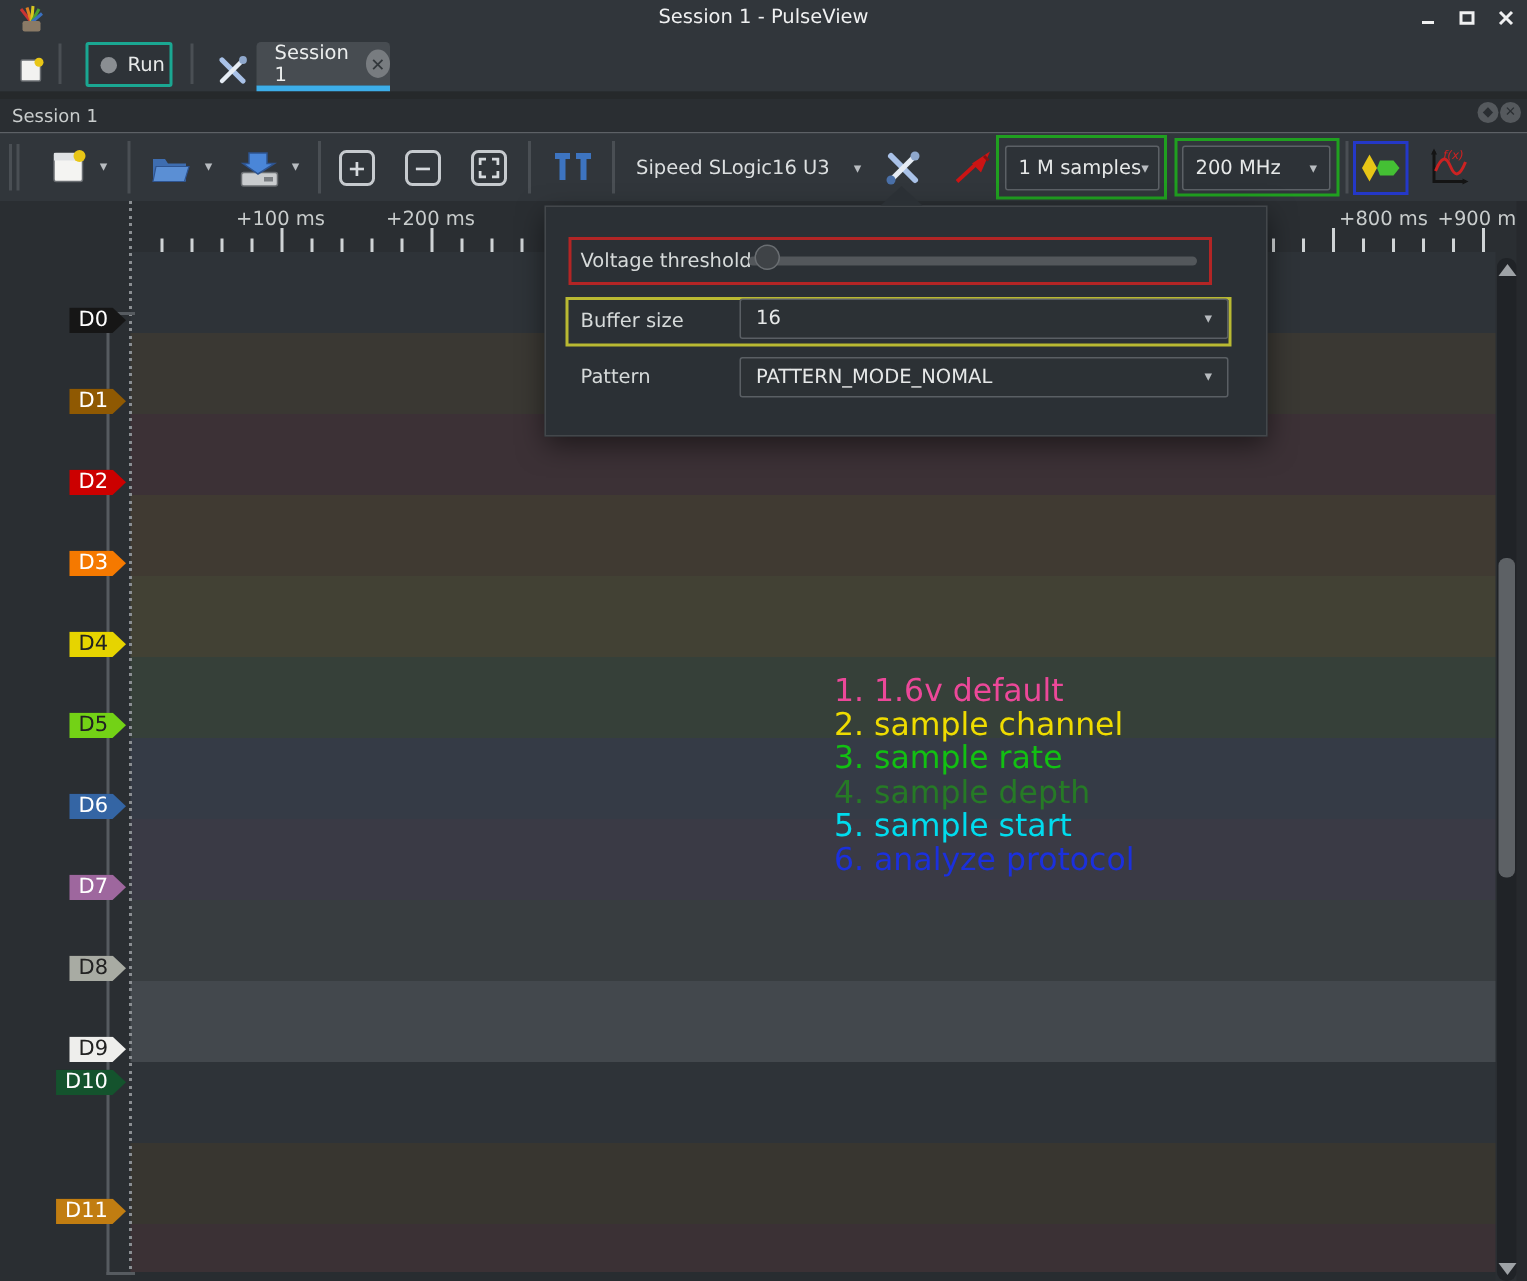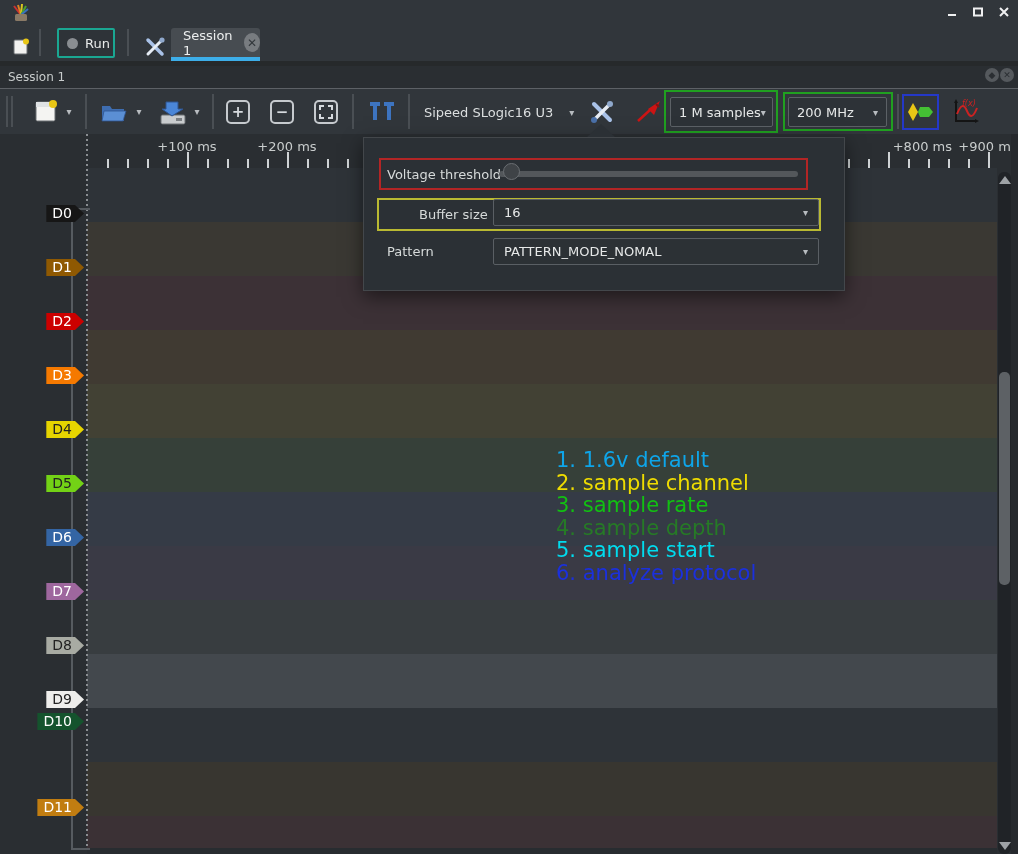--- a/index.html
+++ b/index.html
@@ -87,20 +87,21 @@
     <svg class="appicon" width="22" height="22" viewBox="0 0 22 22">
       <g stroke-width="2" fill="none">
         <path d="M11 14 L4 5" stroke="#cc3333"></path>
         <path d="M11 14 L8 4" stroke="#e08020"></path>
         <path d="M11 14 L12 3" stroke="#d8c820"></path>
         <path d="M11 14 L16 5" stroke="#4aa030"></path>
         <path d="M11 14 L18 8" stroke="#3a70c0"></path>
       </g>
       <rect x="5" y="13" width="12" height="7" rx="1.5" fill="#8a7a66"></rect>
     </svg>
+    <div class="title">Session 1 - PulseView</div>
     <div class="winctl">
       <span>
         <svg width="12" height="12" viewBox="0 0 12 12">
             <path d="M2 9 H10" stroke="#eff0f1" stroke-width="2"></path>
           </svg>
       </span>
       <span>
         <svg width="12" height="12" viewBox="0 0 12 12">
             <rect x="2" y="2.5" width="8" height="7" fill="none" stroke="#eff0f1" stroke-width="2"></rect>
           </svg>
@@ -316,21 +317,21 @@
       <div class="chtag" style="top: 421px; background: rgb(230, 212, 0); color: rgb(34, 34, 34);">D4</div>
       <div class="chtag" style="top: 475px; background: rgb(115, 210, 22); color: rgb(34, 34, 34);">D5</div>
       <div class="chtag" style="top: 529px; background: rgb(52, 101, 164); color: rgb(255, 255, 255);">D6</div>
       <div class="chtag" style="top: 583px; background: rgb(158, 103, 158); color: rgb(255, 255, 255);">D7</div>
       <div class="chtag" style="top: 637px; background: rgb(168, 171, 163); color: rgb(34, 34, 34);">D8</div>
       <div class="chtag" style="top: 691px; background: rgb(238, 238, 236); color: rgb(34, 34, 34);">D9</div>
       <div class="chtag" style="top: 713px; background: #14532d; color: rgb(255, 255, 255);">D10</div>
       <div class="chtag" style="top: 799px; background: rgb(193, 125, 17); color: rgb(255, 255, 255);">D11</div>
     </div>
   <div>
-      <div class="annot" style="top: 448px; color: #0ea5e9;">1. 1.6v default</div>
+      <div class="annot" style="top: 448px; color: #ec4899;">1. 1.6v default</div>
       <div class="annot" style="top: 470.6px; color: rgb(239, 220, 0);">2. sample channel</div>
       <div class="annot" style="top: 493.2px; color: rgb(18, 192, 18);">3. sample rate</div>
       <div class="annot" style="top: 515.8px; color: rgb(38, 122, 38);">4. sample depth</div>
       <div class="annot" style="top: 538.4px; color: rgb(0, 220, 238);">5. sample start</div>
       <div class="annot" style="top: 561px; color: rgb(27, 48, 221);">6. analyze protocol</div>
     </div>
 
   <div class="rightmargin"></div>
   <div class="scrolltrack"></div>
   <div class="sarrow" style="top:176px; border-bottom:8px solid #9ea2a6;"></div>
@@ -339,21 +340,21 @@
 
   <div class="popup-arrow"></div>
   <div class="popup">
 
     <div class="hlbox" style="left: 15px; top: 20px; width: 429px; height: 32px; border-color: rgb(179, 37, 37);"></div>
     <div class="prow-label" style="left:23px; top:29px;">Voltage threshold</div>
     <div class="slidertrack"></div>
     <div class="sliderhandle"></div>
 
     <div class="hlbox" style="left: 13px; top: 60px; width: 444px; height: 33px; border-color: rgb(185, 185, 50);"></div>
-    <div class="prow-label" style="left:23px; top:69px;margin-left:32px;">Buffer size</div>
+    <div class="prow-label" style="left:23px; top:69px;">Buffer size</div>
     <div class="pcombo" style="top:61px;gap:27px;">
       <span class="ctext">16</span>
       <span class="ddarrow">▾</span>
     </div>
 
     <div class="prow-label" style="left:23px; top:106px;">Pattern</div>
     <div class="pcombo" style="top:100px;">
       <span class="ctext">PATTERN_MODE_NOMAL</span>
       <span class="ddarrow">▾</span>
     </div>

